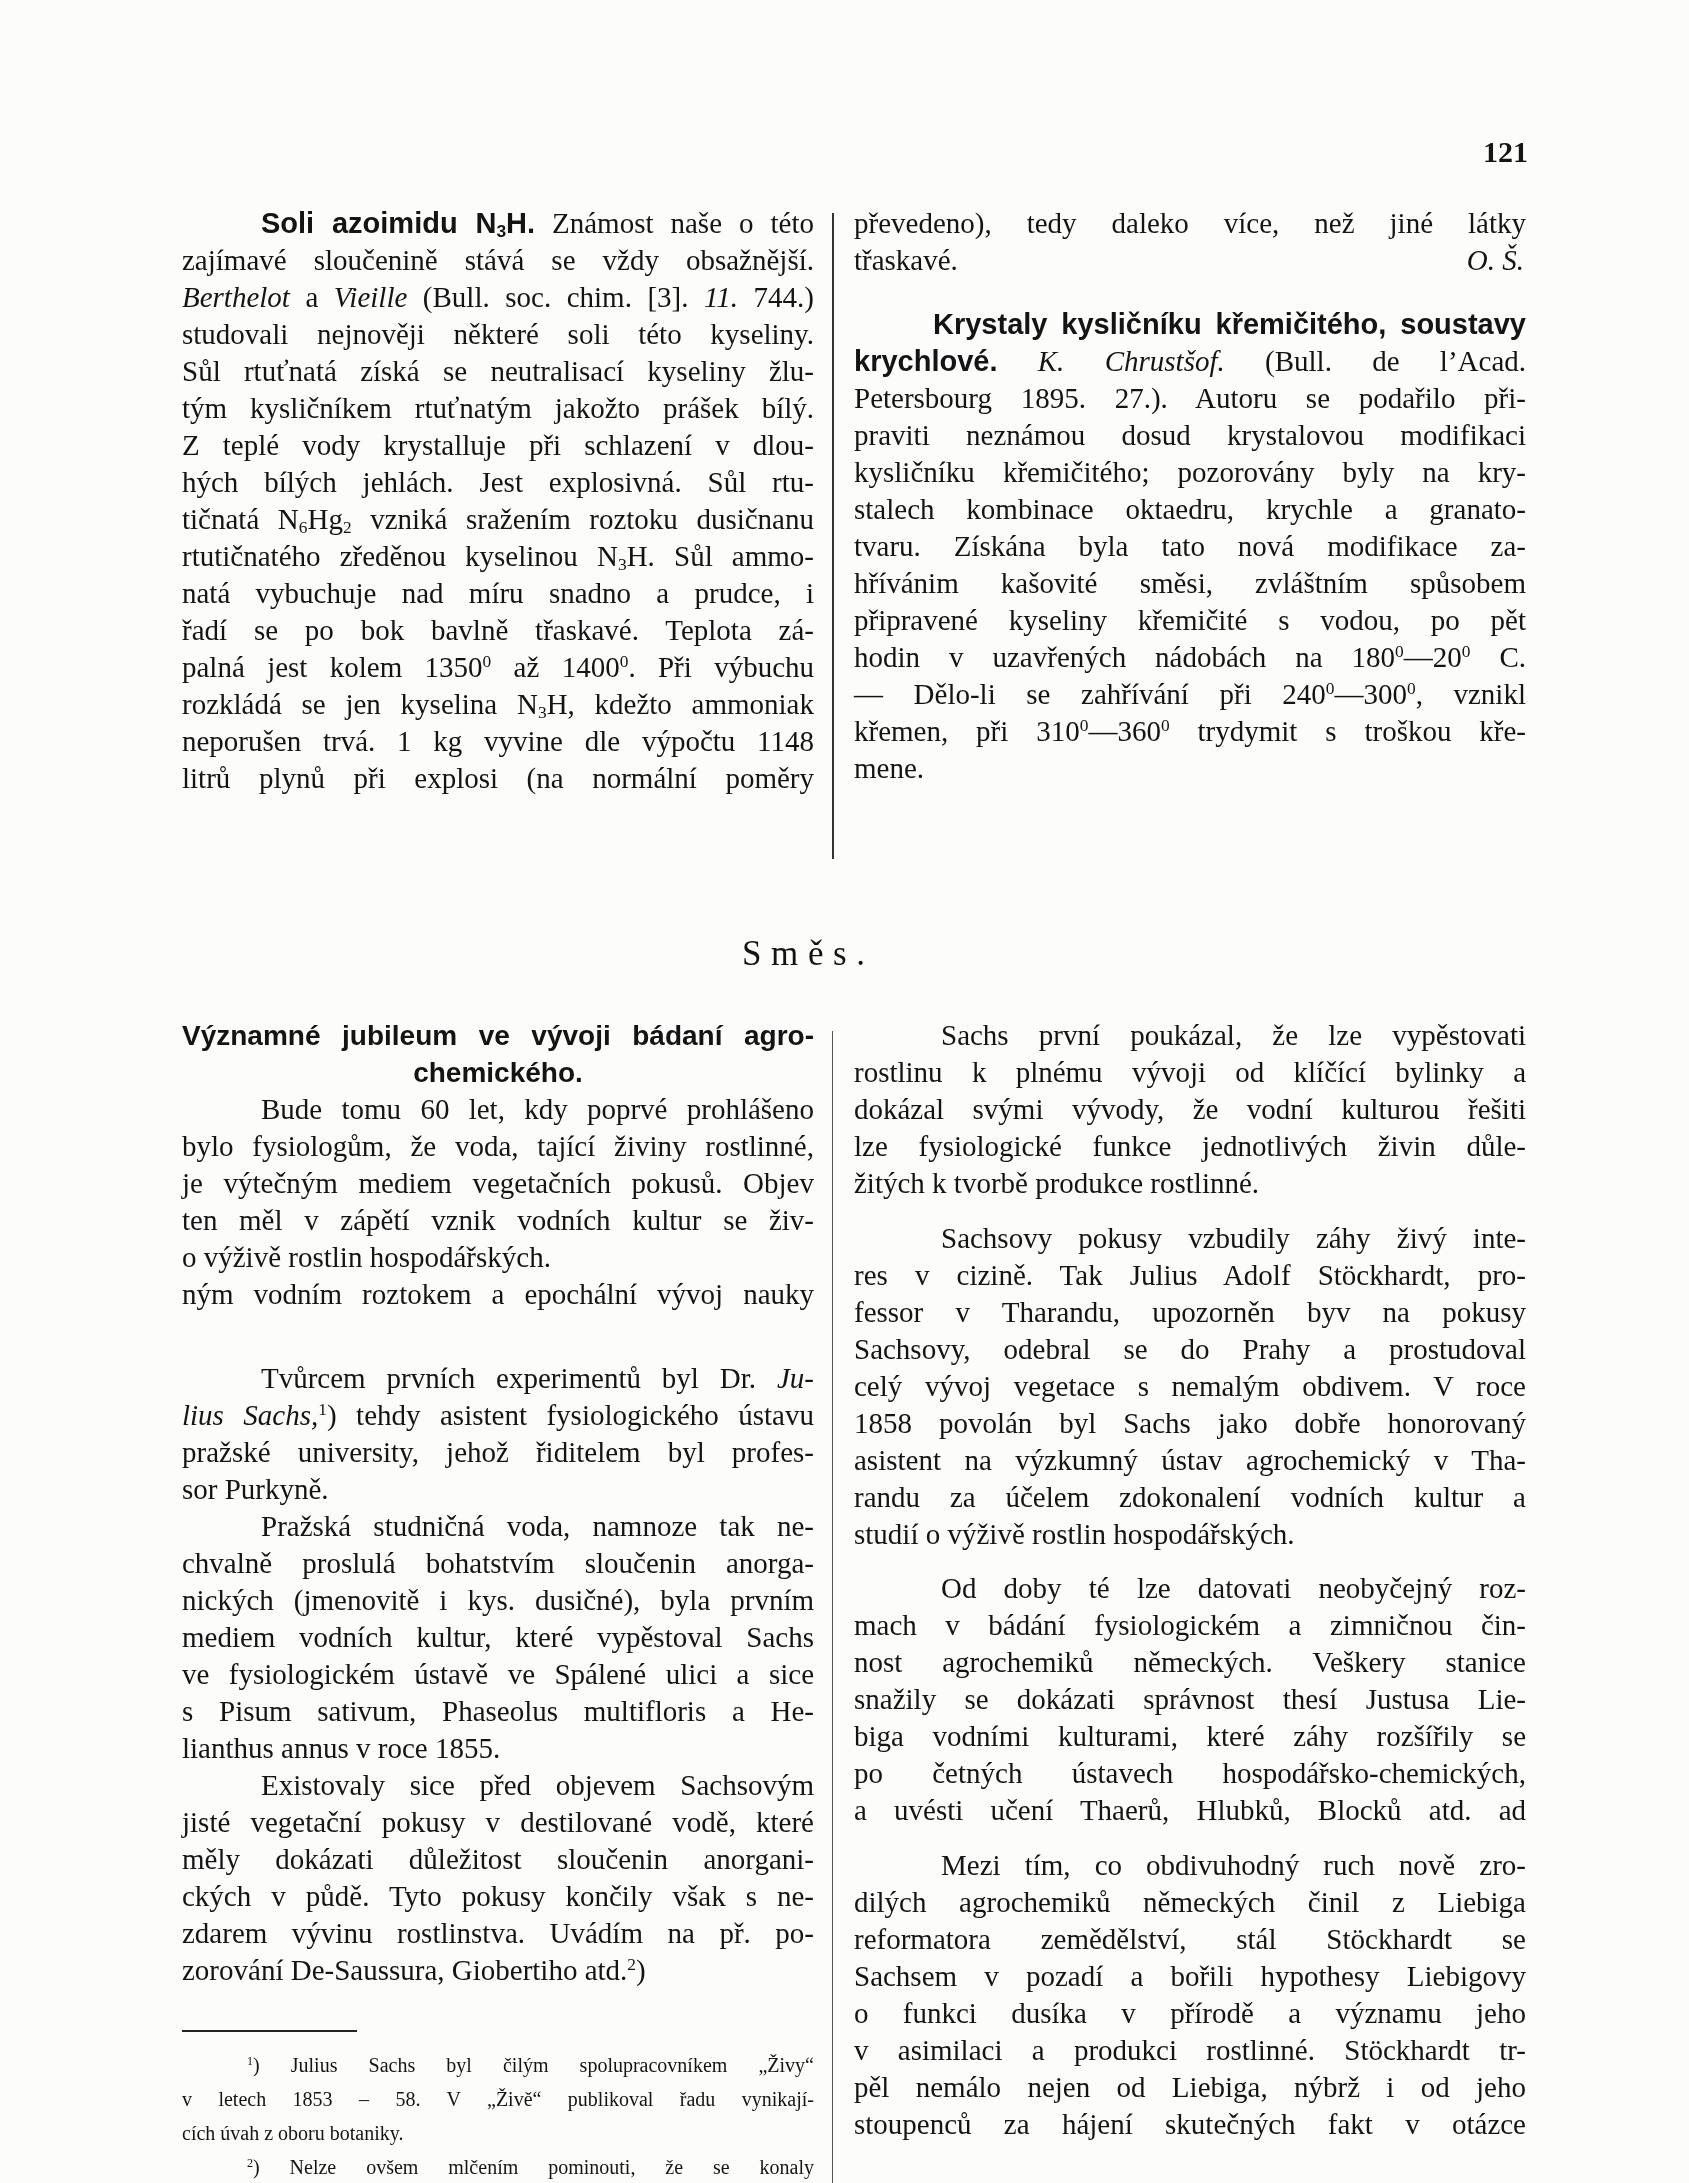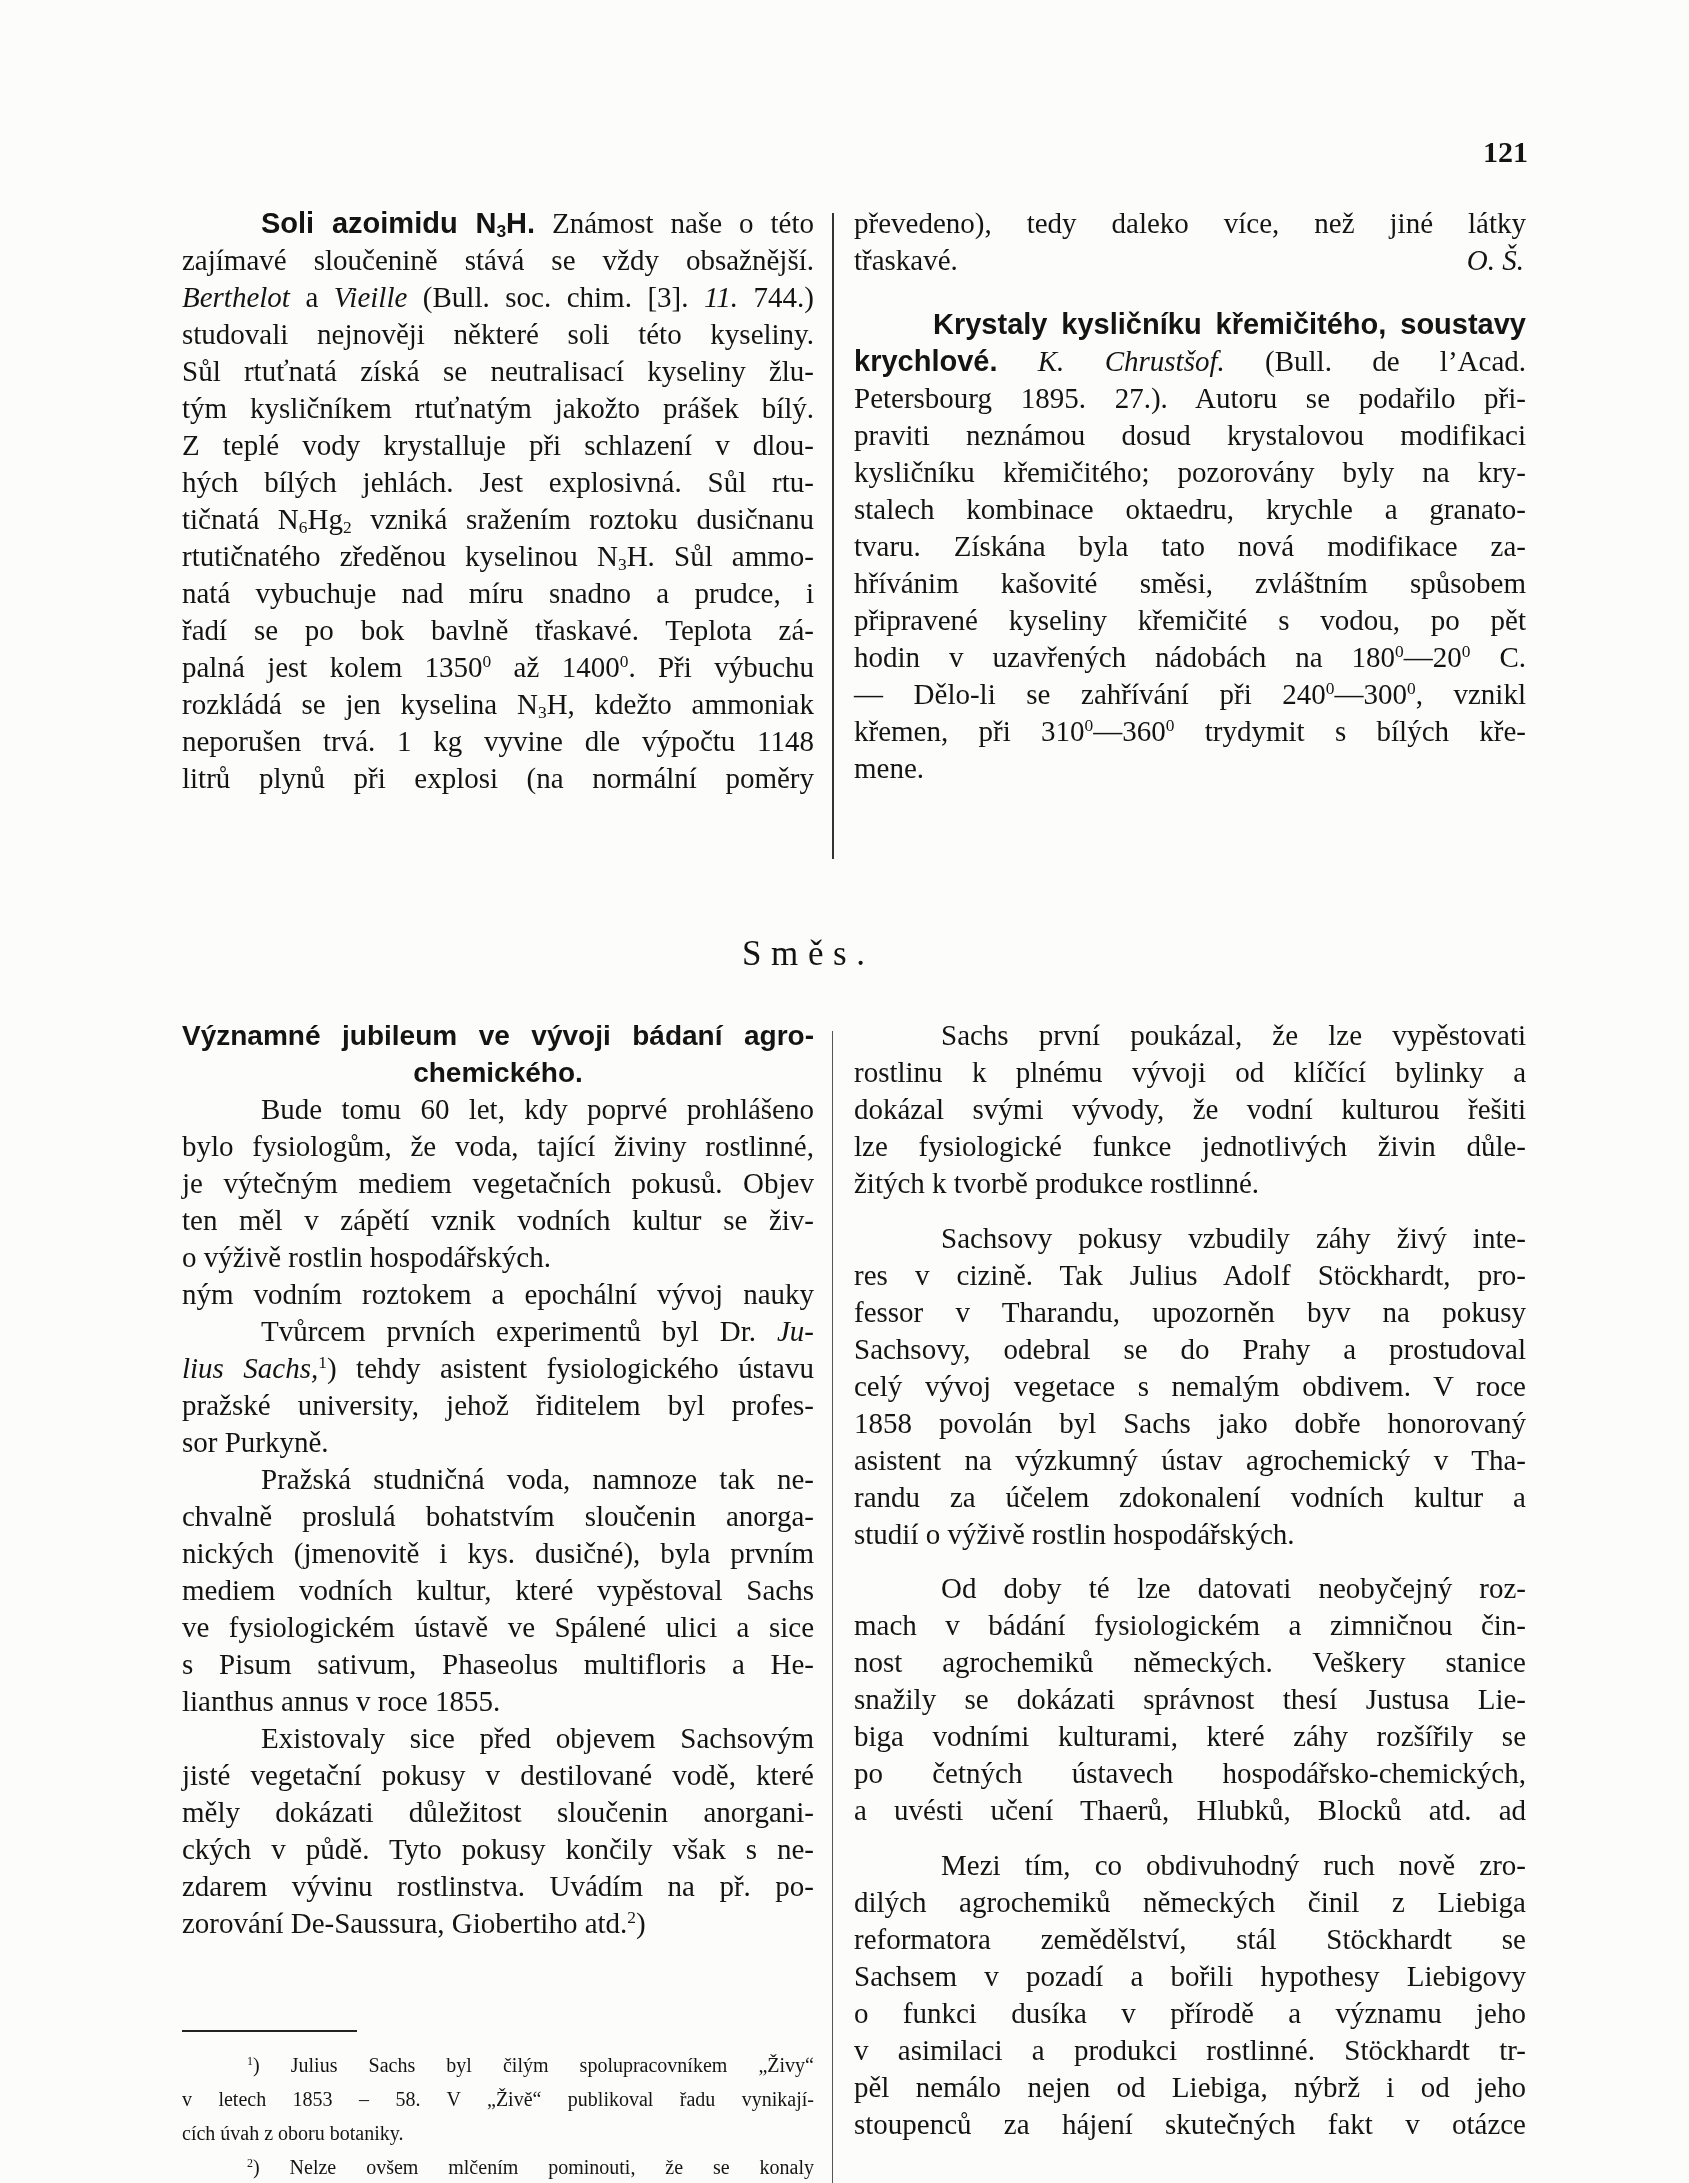--- a/index.html
+++ b/index.html
@@ -77,38 +77,38 @@
     <span class="line"><span class="b-sans">krychlové.</span> <span class="it">K. Chrustšof.</span> <span>(Bull. de l’Acad.</span></span>
     <span class="line">Petersbourg 1895. 27.). Autoru se podařilo při-</span>
     <span class="line">praviti neznámou dosud krystalovou modifikaci</span>
     <span class="line">kysličníku křemičitého; pozorovány byly na kry-</span>
     <span class="line">stalech kombinace oktaedru, krychle a granato-</span>
     <span class="line">tvaru. Získána byla tato nová modifikace za-</span>
     <span class="line">hřívánim kašovité směsi, zvláštním spůsobem</span>
     <span class="line">připravené kyseliny křemičité s vodou, po pět</span>
     <span class="line"><span>hodin v uzavřených nádobách na 180</span><sup>0</sup><span>—20</span><sup>0</sup><span> C.</span></span>
     <span class="line"><span>— Dělo-li se zahřívání při 240</span><sup>0</sup><span>—300</span><sup>0</sup><span>, vznikl</span></span>
-    <span class="line"><span>křemen, při 310</span><sup>0</sup><span>—360</span><sup>0</sup><span> trydymit s bílých kře-</span></span>
+    <span class="line"><span>křemen, při 310</span><sup>0</sup><span>—360</span><sup>0</sup><span> trydymit s troškou kře-</span></span>
     <span class="line last">mene.</span>
   </div>
 
   <div class="section-title">Směs.</div>
 
   <div class="col" style="left:182px; top:1017px; width:632px;">
     <div class="article-title">
       <span class="line">Významné jubileum ve vývoji bádaní agro-</span>
       <div>chemického.</div>
     </div>
     <span class="line" style="padding-left:79px;">Bude tomu 60 let, kdy poprvé prohlášeno</span>
     <span class="line">bylo fysiologům, že voda, tající živiny rostlinné,</span>
     <span class="line">je výtečným mediem vegetačních pokusů. Objev</span>
     <span class="line">ten měl v zápětí vznik vodních kultur se živ-</span>
     <span class="line last">o výživě rostlin hospodářských.</span>
     <span class="line">ným vodním roztokem a epochální vývoj nauky</span>
-    <span class="line" style="padding-left:79px;"><span>Tvůrcem prvních experimentů byl Dr. </span><span class="it">Ju-</span></span>
+    <span class="line" style="padding-left:79px;margin-top:47px;"><span>Tvůrcem prvních experimentů byl Dr. </span><span class="it">Ju-</span></span>
     <span class="line"><span class="it">lius Sachs,</span><sup>1</sup><span>) tehdy asistent fysiologického ústavu</span></span>
     <span class="line">pražské university, jehož řiditelem byl profes-</span>
     <span class="line last">sor Purkyně.</span>
     <span class="line" style="padding-left:79px;">Pražská studničná voda, namnoze tak ne-</span>
     <span class="line">chvalně proslulá bohatstvím sloučenin anorga-</span>
     <span class="line">nických (jmenovitě i kys. dusičné), byla prvním</span>
     <span class="line">mediem vodních kultur, které vypěstoval Sachs</span>
     <span class="line">ve fysiologickém ústavě ve Spálené ulici a sice</span>
     <span class="line">s Pisum sativum, Phaseolus multifloris a He-</span>
     <span class="line last">lianthus annus v roce 1855.</span>

